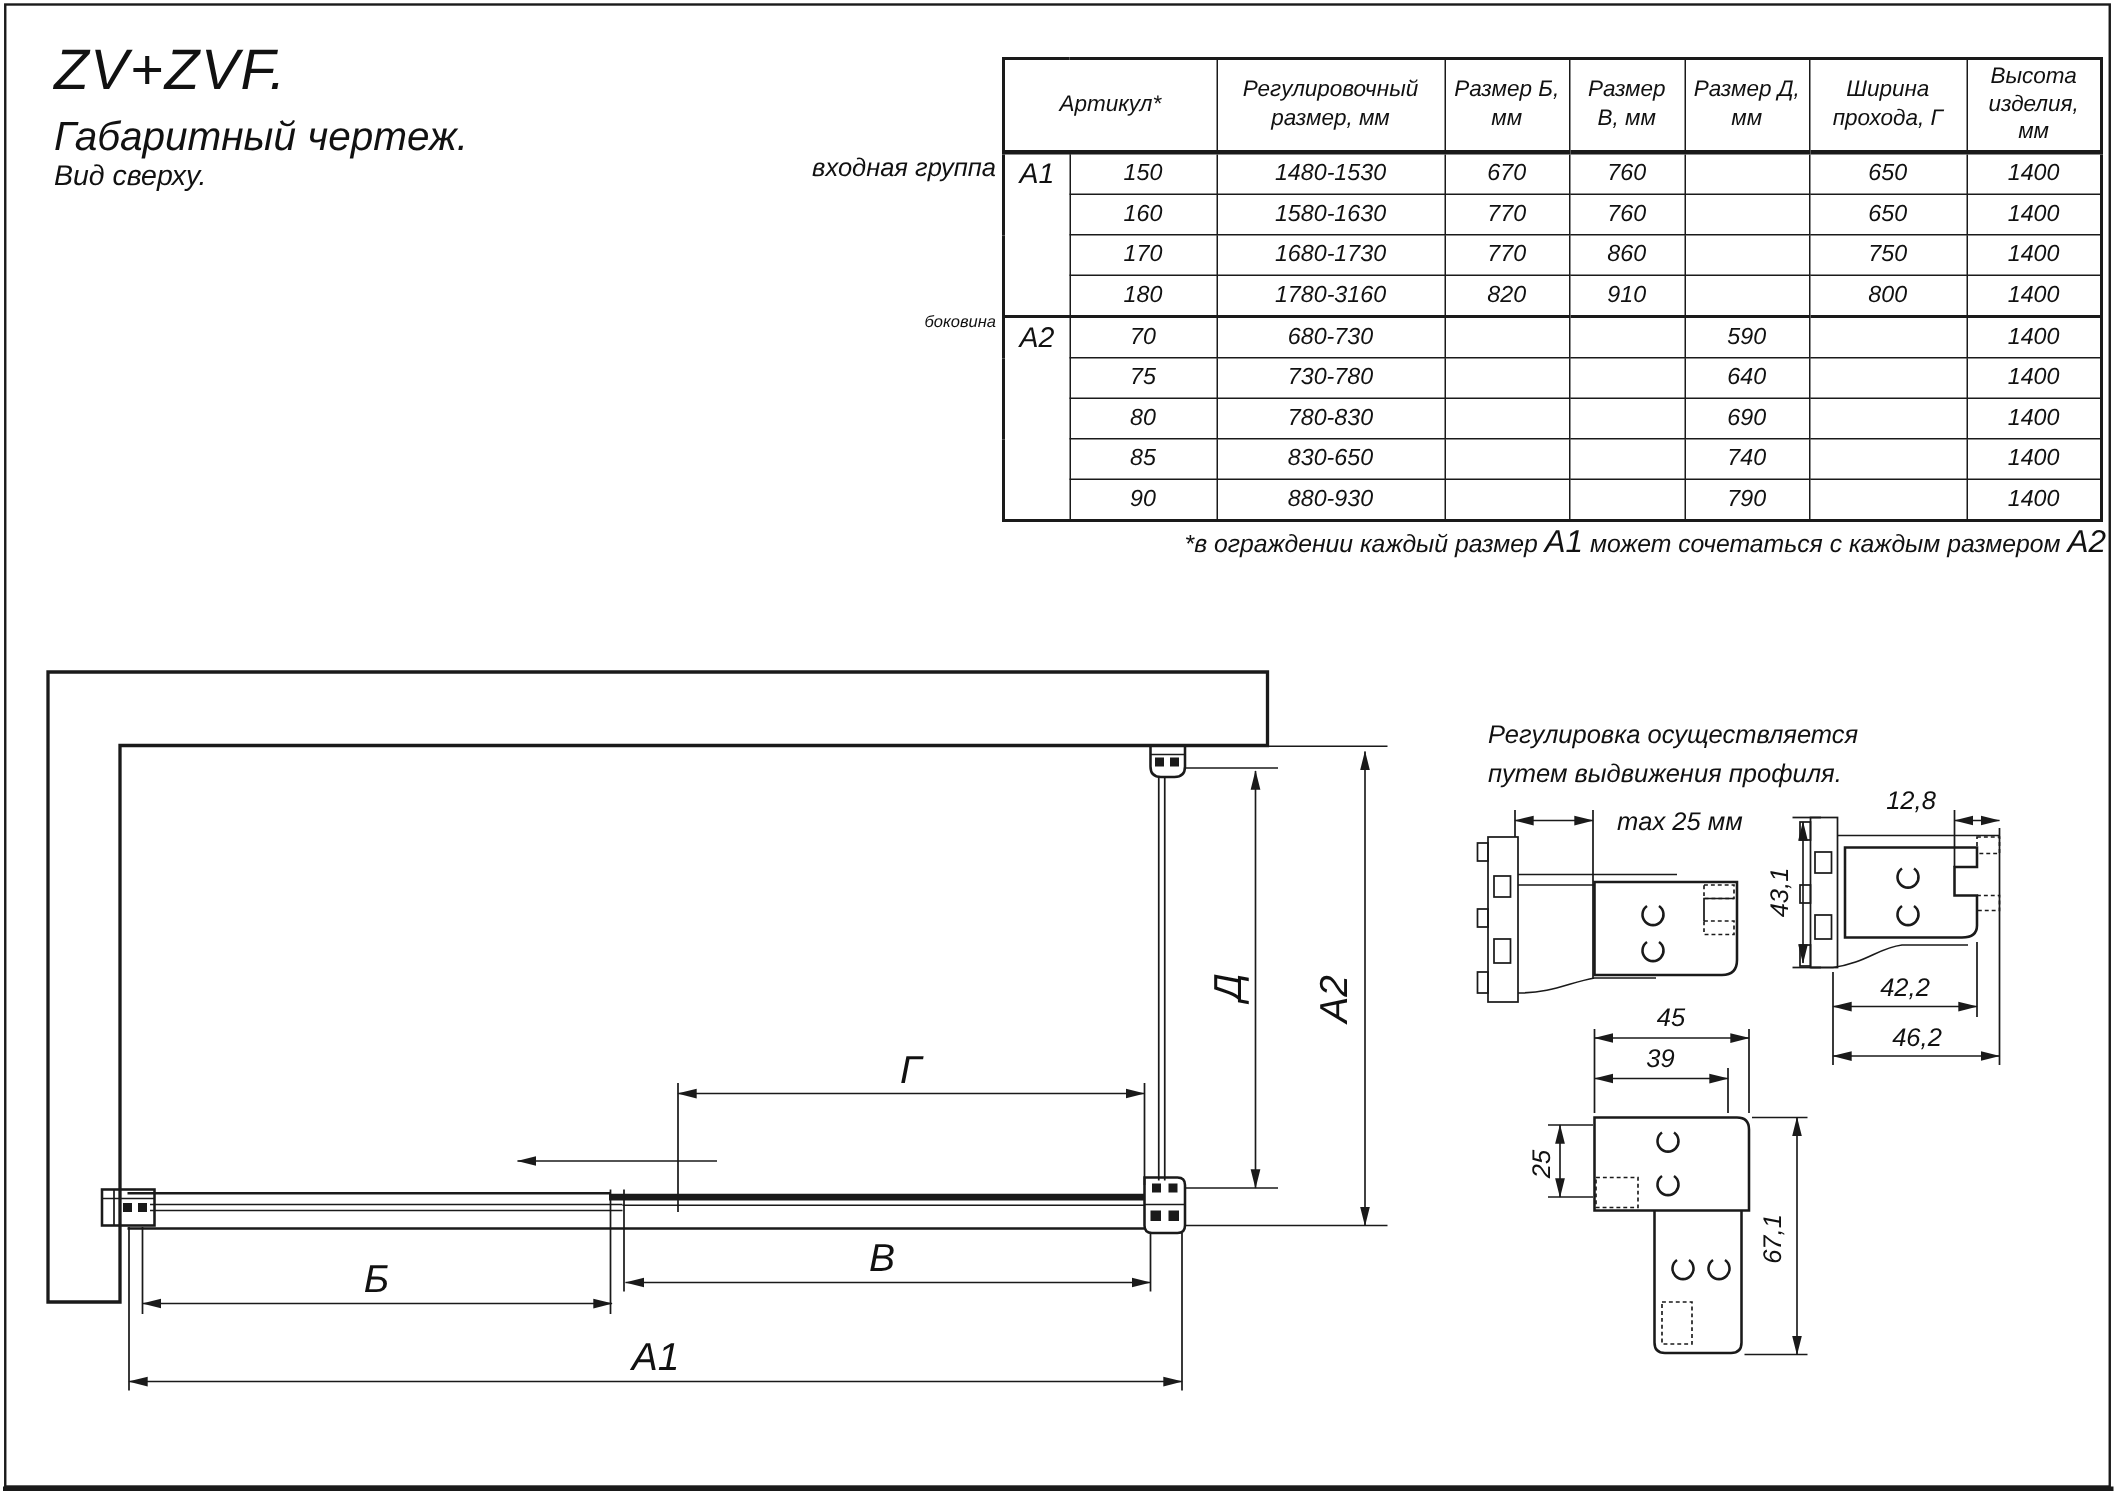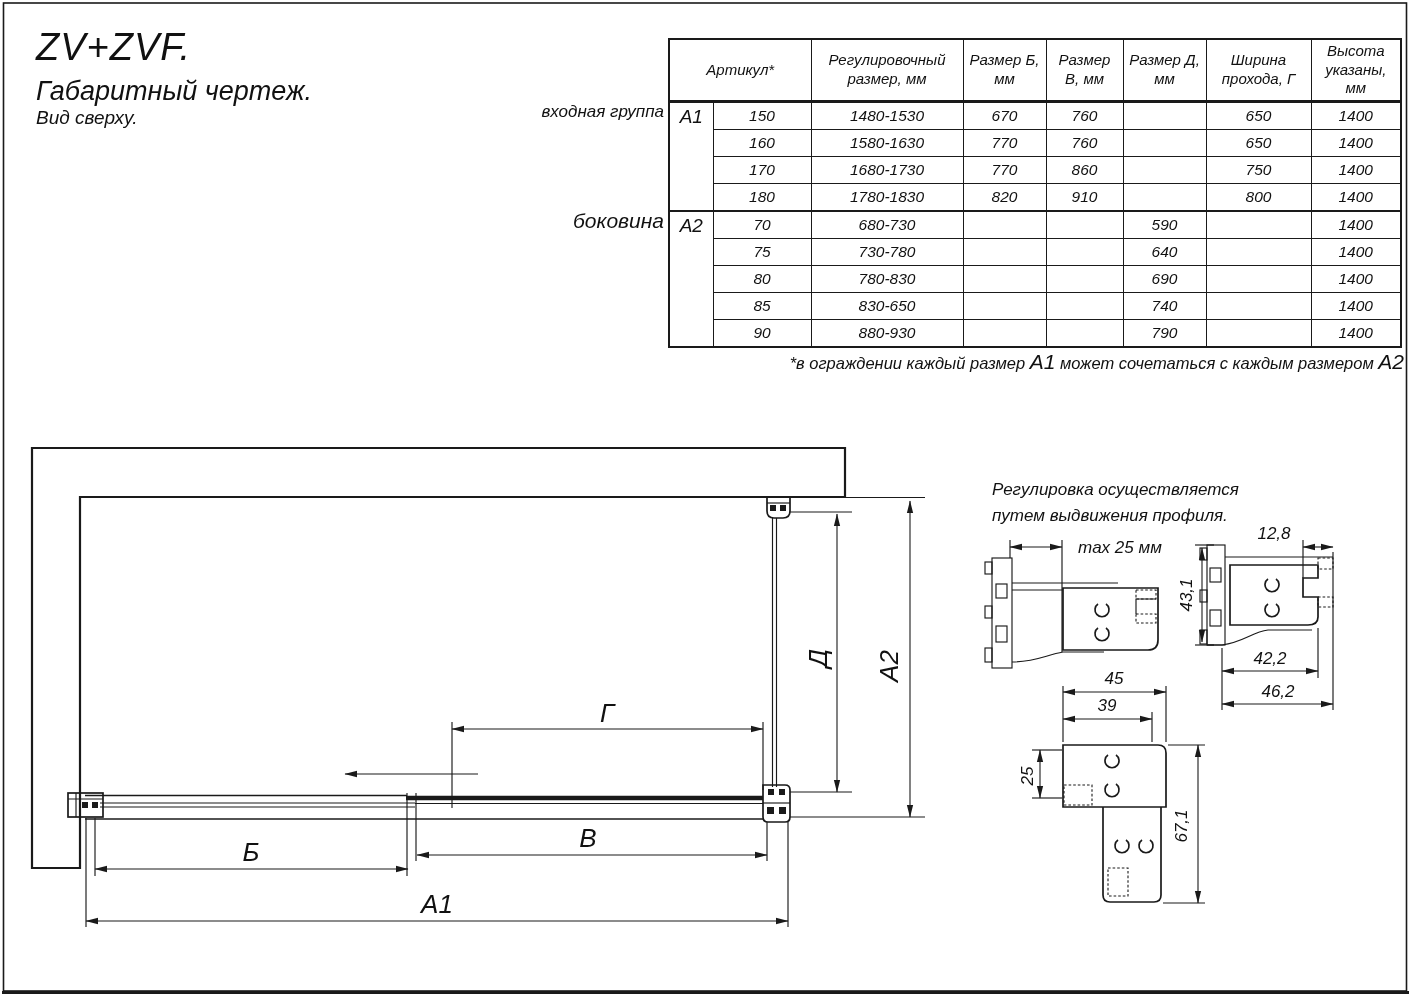--- a/index.html
+++ b/index.html
@@ -4,21 +4,21 @@
 <style>
   html,body{margin:0;padding:0;background:#fff;}
   .page{position:relative;width:1415px;height:1000px;background:#fff;overflow:hidden;
         font-family:"Liberation Sans",sans-serif;color:#111;}
   .abs{position:absolute;}
   .it{font-style:italic;}
   .title{left:36px;top:26px;font-size:38px;font-weight:500;letter-spacing:1px;}
   .subtitle{left:36px;top:76px;font-size:27px;}
   .viewline{left:36px;top:107px;font-size:19px;}
   .side-label-1{left:470px;top:102px;width:194px;text-align:right;font-size:17px;font-style:italic;}
-  .side-label-2{left:510px;top:209px;width:154px;text-align:right;font-size:21px;}
+  .side-label-2{left:510px;top:209px;width:154px;text-align:right;font-size:11px;}
   .note{left:992px;top:438px;font-size:17px;line-height:1.5;margin-top:39px;}
   .footnote{left:668px;top:350px;width:736px;text-align:right;font-size:16.5px;}
   .footnote .big{font-size:21px;}
   
   table.spec{position:absolute;left:668px;top:38px;border-collapse:collapse;table-layout:fixed;
              font-style:italic;border:2.4px solid #1a1a1a;}
   table.spec th,table.spec td{border:1.2px solid #1a1a1a;text-align:center;vertical-align:middle;
              padding:0;font-weight:normal;color:#111;}
   table.spec thead th{height:60px;font-size:15px;line-height:1.25;border-bottom:3px solid #1a1a1a;padding:0 3px;}
   table.spec tbody td{height:26px;font-size:15.5px;}
@@ -232,21 +232,21 @@
         <col style="width:90px">
     </colgroup>
     <thead>
       <tr>
         <th colspan="2">Артикул*</th>
         <th>Регулировочный размер, мм</th>
         <th>Размер Б, мм</th>
         <th>Размер В, мм</th>
         <th>Размер Д, мм</th>
         <th>Ширина прохода, Г</th>
-        <th>Высота указаны, мм</th>
+        <th>Высота изделия, мм</th>
       </tr>
     </thead>
     <tbody>
       <tr>
         <td class="code" rowspan="4">А1</td>
         <td>150</td>
         <td>1480-1530</td>
         <td>670</td>
         <td>760</td>
         <td></td>
@@ -266,21 +266,21 @@
         <td>170</td>
         <td>1680-1730</td>
         <td>770</td>
         <td>860</td>
         <td></td>
         <td>750</td>
         <td>1400</td>
       </tr>
       <tr>
         <td>180</td>
-        <td>1780-1830</td>
+        <td>1780-3160</td>
         <td>820</td>
         <td>910</td>
         <td></td>
         <td>800</td>
         <td>1400</td>
       </tr>
       <tr class="group-start">
         <td class="code" rowspan="5">А2</td>
         <td>70</td>
         <td>680-730</td>

